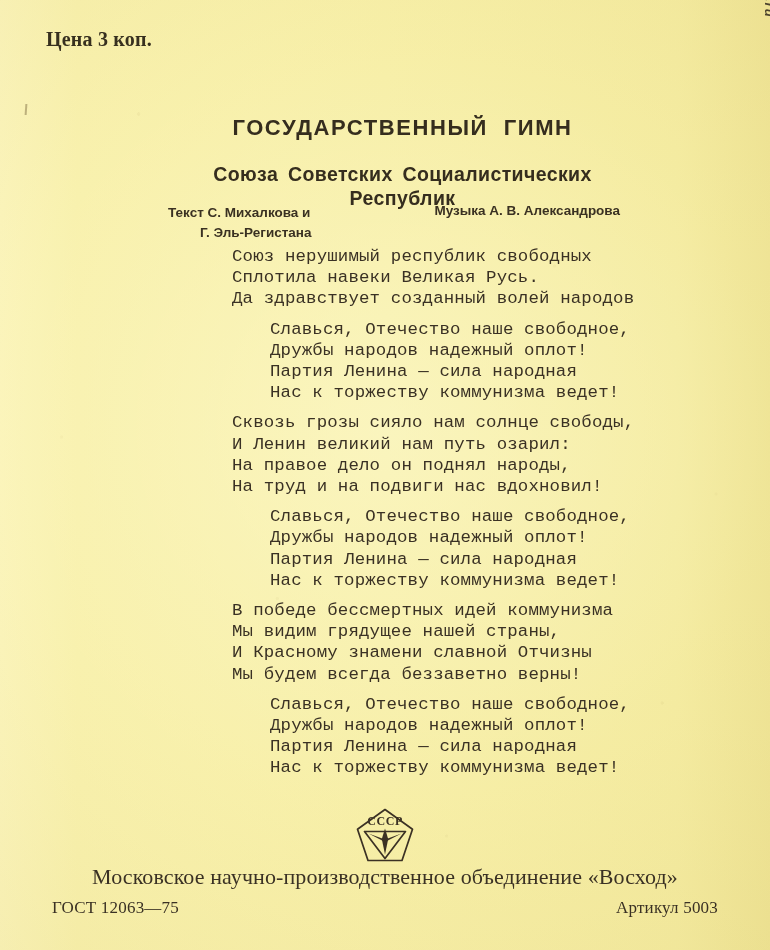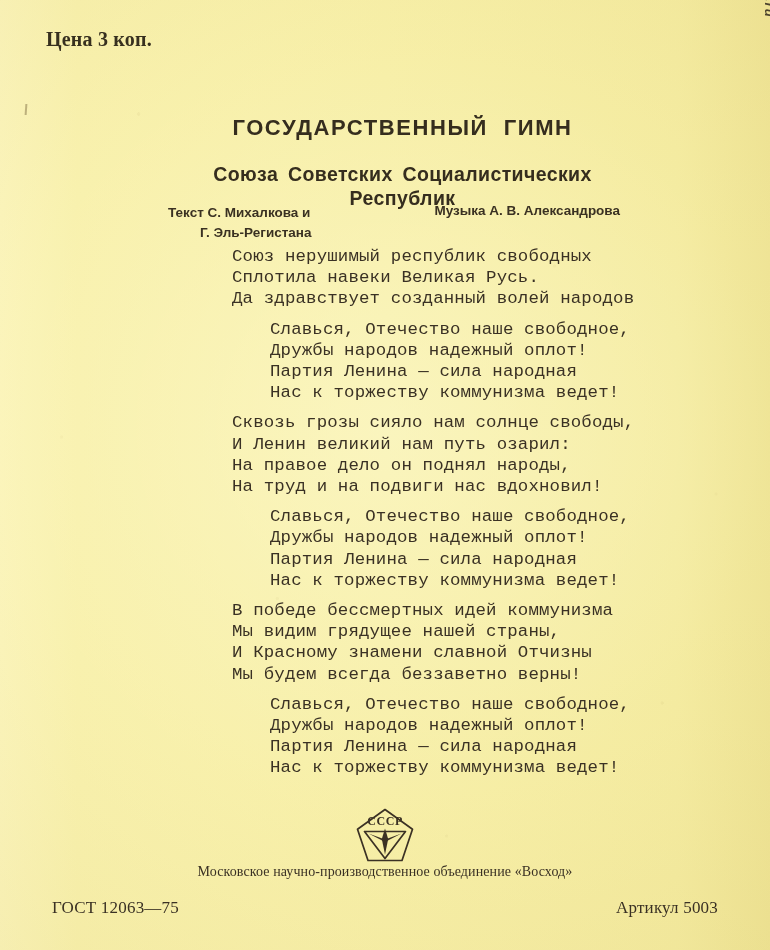--- a/index.html
+++ b/index.html
@@ -179,21 +179,21 @@
   }
 
   
   .publisher {
     position: absolute;
     left: 0;
     right: 0;
     top: 864px;
     text-align: center;
     font-family: "Liberation Serif", serif;
-    font-size: 14px;
+    font-size: 22px;
     letter-spacing: 0.1px;
     color: #3a3124;
   }
   .footer-row {
     position: absolute;
     left: 52px;
     right: 52px;
     top: 898px;
     height: 28px;
     font-family: "Liberation Serif", serif;

